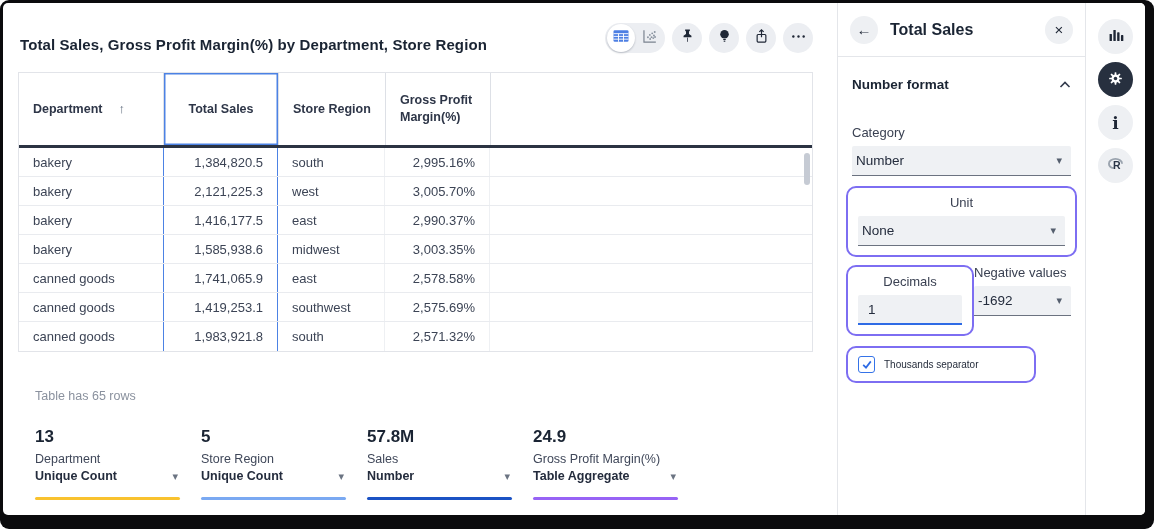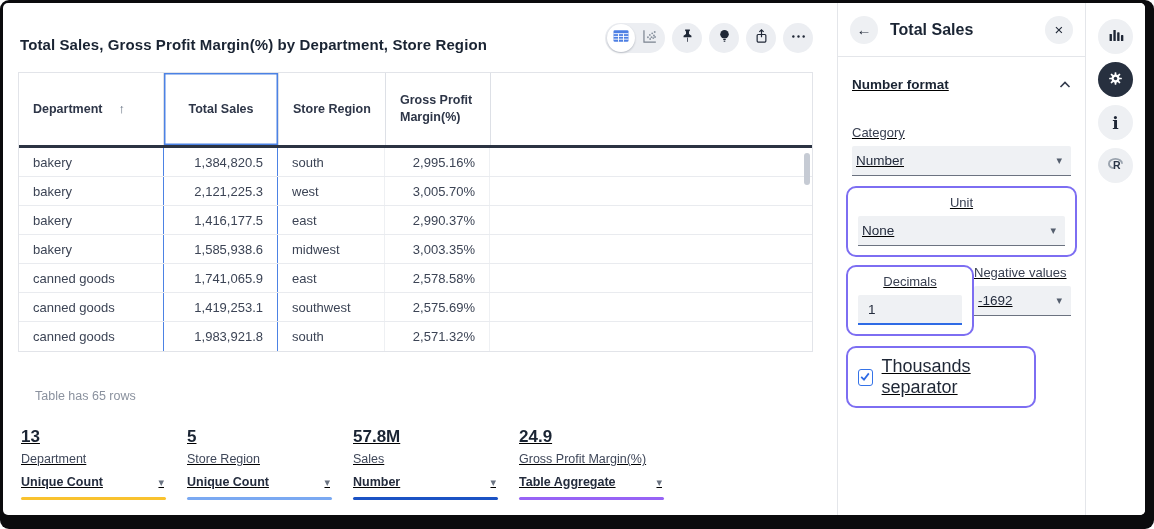--- a/index.html
+++ b/index.html
@@ -30,50 +30,50 @@
   .cell.c-region { width:107px; }
   .cell.c-gpm { width:105px; justify-content:flex-end; }
   .cell.c-empty { flex:1; border-right:none !important; }
   .thead .c-sales { justify-content:center; box-shadow:inset 0 0 0 1.5px #4c82e4; }
   .tbody .c-sales { border-left:1px solid #4c82e4; border-right:1px solid #4c82e4; margin-left:-1px; }
   .sort-arrow { margin-left:16px; color:#5f6b7d; font-size:13px; font-weight:400; }
   .vthumb { position:absolute; right:2px; top:80px; width:6px; height:32px; background:#c6cbd4; border-radius:3px; }
   .table-note { position:absolute; left:32px; top:386px; font-size:12.5px; color:#8a919e; }
 
   
-  .stats { position:absolute; left:18px; top:424px; display:flex;text-decoration:underline; }
+  .stats { position:absolute; left:32px; top:424px; display:flex; }
   .stat-card { width:166px; height:73px; position:relative; }
   .stat-value { font-size:17px; font-weight:700; color:#1a2433; }
   .stat-label { font-size:12.5px; color:#3f4759; margin-top:5px; }
-  .stat-agg-row { display:flex; align-items:center; justify-content:space-between; width:145px; margin-top:9px; }
+  .stat-agg-row { display:flex; align-items:center; justify-content:space-between; width:145px; margin-top:3px; }
   .stat-agg { font-size:12.5px; font-weight:700; color:#242c3d; }
   .stat-caret { font-size:11px; color:#6b7482; margin-right:2px; }
   .stat-underline { position:absolute; left:0; bottom:0; width:145px; height:3px; border-radius:2px; }
 
   
   .panel { position:absolute; left:834px; top:0; width:248px; height:100%; background:#fff; border-left:1px solid #e4e6ea; }
   .panel-header { height:54px; border-bottom:1px solid #e4e6ea; display:flex; align-items:center; padding:0 12px; }
   .circle-btn { width:28px; height:28px; border-radius:50%; background:#eef0f3; border:none; display:flex; align-items:center; justify-content:center; font-size:15px; color:#1f2736; cursor:pointer; }
   .panel-title { font-size:16px; font-weight:600; color:#1a2433; margin-left:12px; flex:1; }
-  .panel-body { padding:14px 14px 0 14px;text-decoration:underline; }
+  .panel-body { padding:14px 14px 0 14px; }
   .section-row { display:flex; align-items:center; justify-content:space-between; margin-top:4px; }
   .section-title { font-size:13.5px; font-weight:700; color:#1a2433; }
   .field-label { font-size:13px; color:#3a4152; margin:32px 0 6px 0; }
   .select { position:relative; height:30px; background:#eff1f4; border-bottom:1px solid #6b7280; border-radius:2px 2px 0 0; font-size:13.5px; color:#242c3d; line-height:29px; padding-left:4px; cursor:pointer; }
   .select .caret { position:absolute; right:9px; top:0; color:#555f6e; font-size:11px; }
   .hl-box { border:2px solid #7d6ef2; border-radius:10px; padding:7px 10px 9px 10px; margin:10px -6px 0 -6px; }
   .hl-box .field-label { margin-top:0;text-align:center; }
   .dec-row { display:flex; margin-top:8px; }
   .dec-box { width:128px; margin:0 0 0 -6px; flex:none; }
   .dec-input { width:100%; height:30px; background:#eff1f4; border:none; border-bottom:2px solid #2e6be5; border-radius:2px 2px 0 0; font-size:13.5px; color:#242c3d; padding-left:10px; font-family:"Liberation Sans", sans-serif; outline:none; }
   .neg-group { margin-left:auto; width:100px; }
   .neg-group .field-label { margin-top:0; }
   .thousands-box { display:flex; align-items:center; gap:9px; padding:8px 10px; width:190px; }
   .checkbox { width:17px; height:17px; border:1.5px solid #3573e8; border-radius:3px; background:#fff; display:flex; align-items:center; justify-content:center; cursor:pointer; }
-  .thousands-label { font-size:18px; color:#1f2736; }
+  .thousands-label { font-size:10px; color:#1f2736; }
 
   
   .rail { position:absolute; left:1082px; top:0; width:60px; height:100%; background:#fff; border-left:1px solid #e4e6ea; display:flex; flex-direction:column; align-items:center; padding-top:16px; gap:8px; }
   .rail-btn { width:35px; height:35px; border-radius:50%; background:#eef0f3; border:none; display:flex; align-items:center; justify-content:center; cursor:pointer; }
   .rail-btn.active { background:#27303f; }
   .info-glyph { font-family:"DejaVu Serif", serif; font-weight:700; font-size:17px; color:#1f2736; }
 </style>
 </head>
 <body>
 

